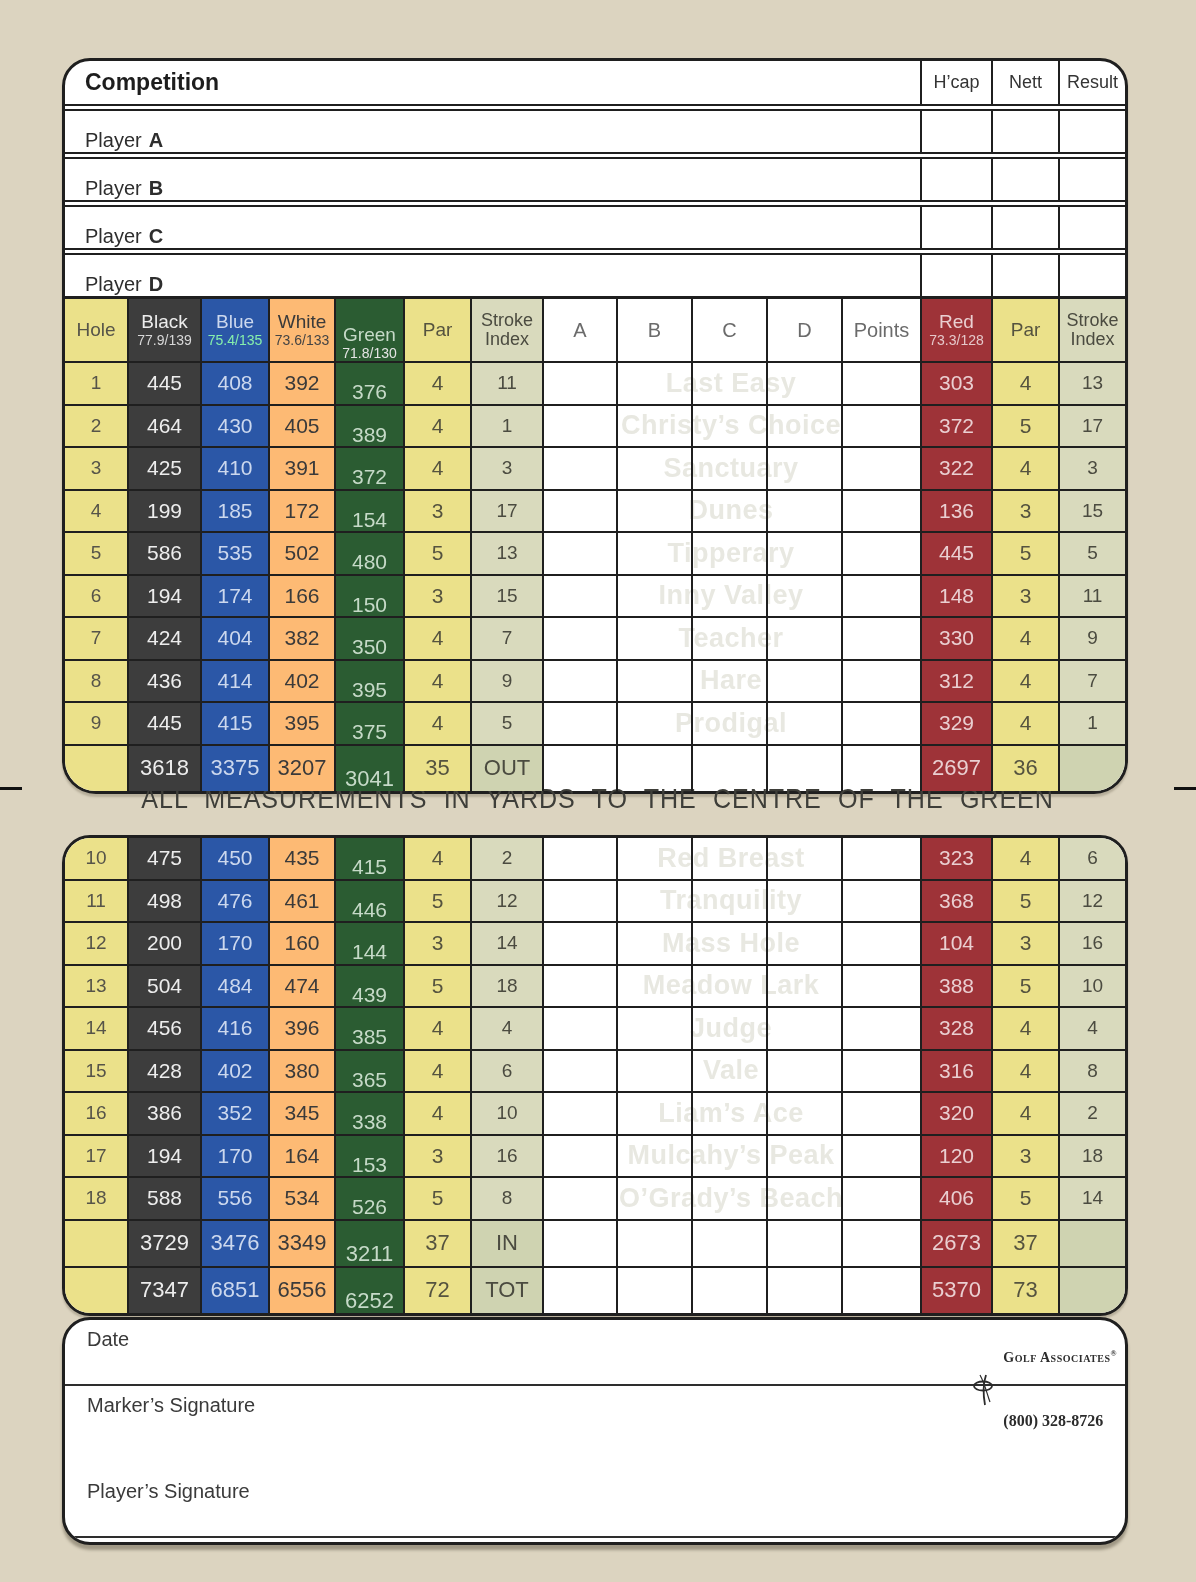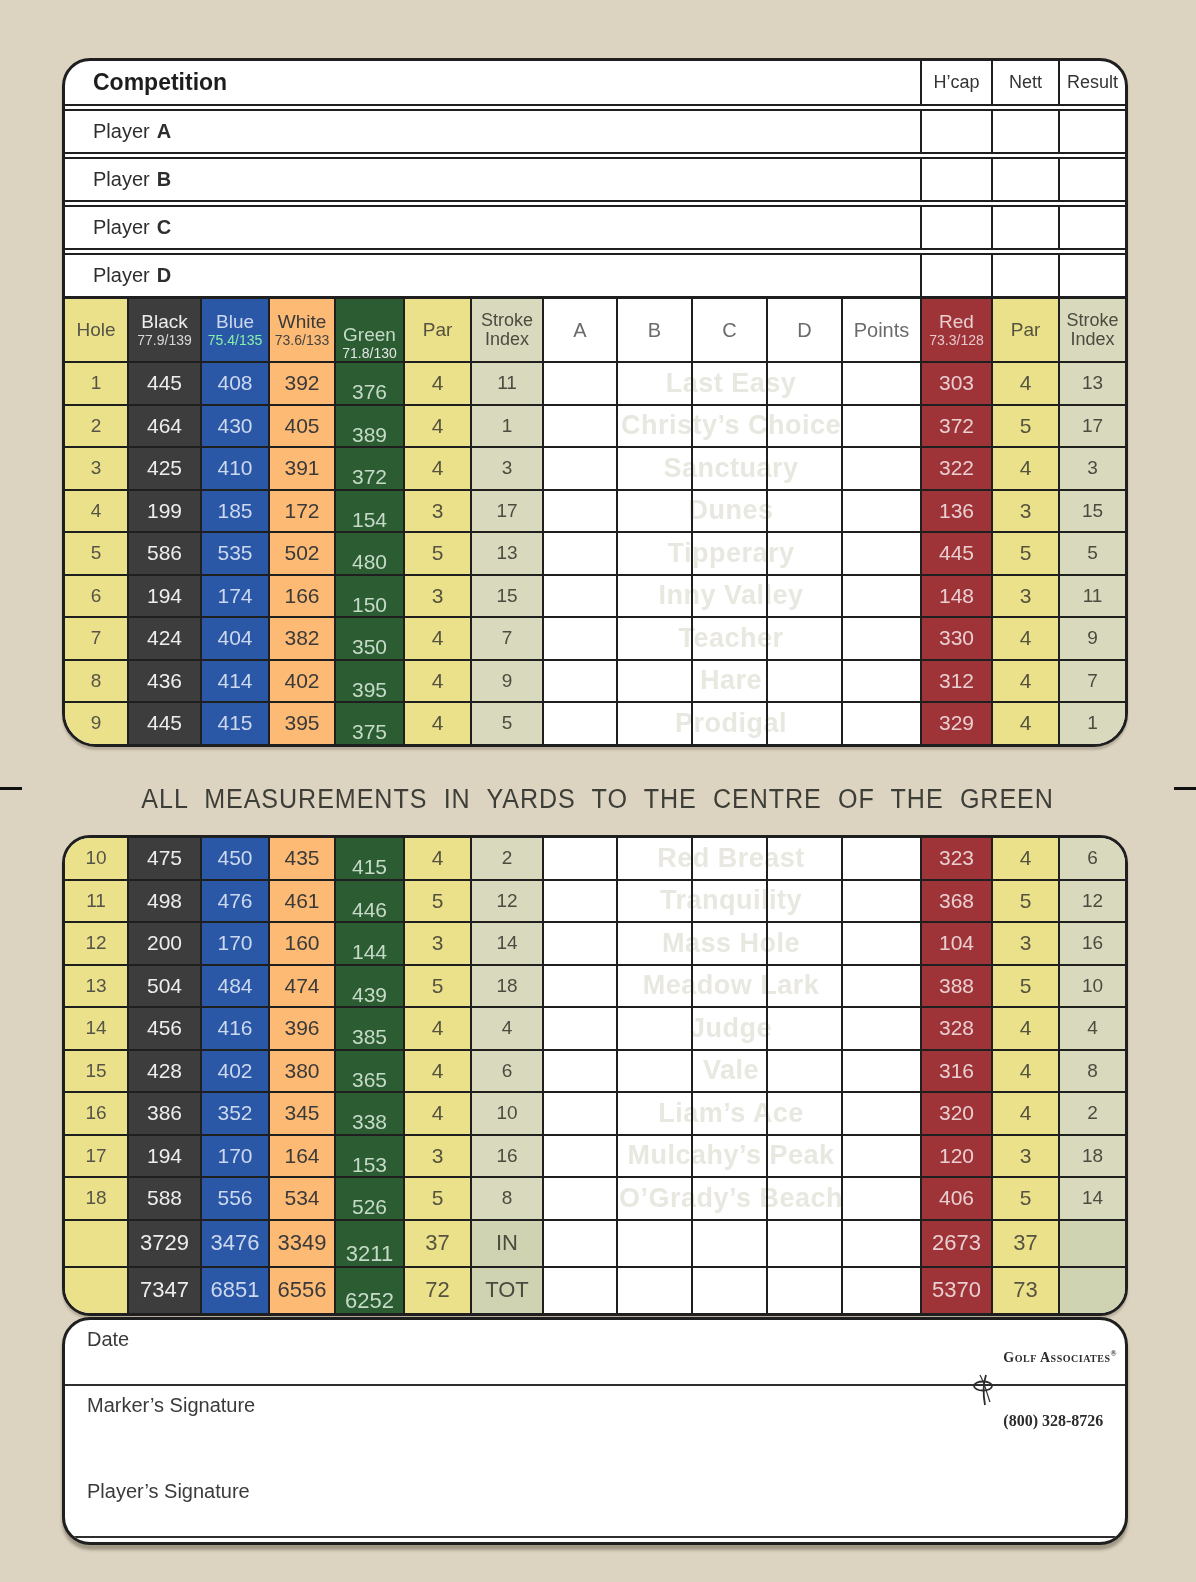--- a/index.html
+++ b/index.html
@@ -31,24 +31,24 @@
   
   .trow{
     display:grid;
     grid-template-columns:855px 71px 67px 67px;
     height:41px;
     border-bottom:2.5px solid var(--line);
   }
   .trow + .trow{border-top:2px solid var(--line);margin-top:3px;}
   .comp-row{height:43px;}
   .tcell{display:flex;align-items:center;border-left:2px solid var(--line);}
-  .tcell:first-child{border-left:none;padding-left:28px;}
+  .tcell:first-child{border-left:none;padding-left:20px;}
   .comp-title{font-weight:bold;font-size:23px;color:#1d1d1d;}
   .mini-hdr{justify-content:center;font-size:18px;color:#343434;}
-  .player-label{font-size:20px;color:#2e2e2e;}
+  .player-label{font-size:20px;color:#2e2e2e;align-items:flex-end;}
   .player-label b{margin-left:7px;}
 
   
   .grid-row{
     position:relative;
     display:grid;
     grid-template-columns:62px 73px 68px 66px 69px 67px 72px 74px 75px 75px 75px 79px 71px 67px 67px;
     height:40.5px;
     border-bottom:2px solid var(--line);
   }
@@ -378,20 +378,37 @@
           <div class="cell c-ghost"></div>
           <div class="cell c-ghost"></div>
           <div class="cell c-ghost"></div>
           <div class="cell c-ghost"></div>
           <div class="cell c-ghost"></div>
           <div class="cell c-red">329</div>
           <div class="cell c-par">4</div>
           <div class="cell c-si">1</div>
           <div class="watermark">Prodigal</div>
         </div>
+        <div class="grid-row total-row">
+          <div class="cell c-hole"></div>
+          <div class="cell c-black">3618</div>
+          <div class="cell c-blue">3375</div>
+          <div class="cell c-white">3207</div>
+          <div class="cell c-green">3041</div>
+          <div class="cell c-par">35</div>
+          <div class="cell c-si">OUT</div>
+          <div class="cell c-ghost"></div>
+          <div class="cell c-ghost"></div>
+          <div class="cell c-ghost"></div>
+          <div class="cell c-ghost"></div>
+          <div class="cell c-ghost"></div>
+          <div class="cell c-red">2697</div>
+          <div class="cell c-par">36</div>
+          <div class="cell c-si"></div>
+        </div>
       </div>
   </div>
 
   <div class="crop-mark crop-left"></div>
   <div class="crop-mark crop-right"></div>
   <div class="banner-wrap">
     <div class="banner">ALL MEASUREMENTS IN YARDS TO THE CENTRE OF THE GREEN</div>
   </div>
 
   <div class="card back-card">

